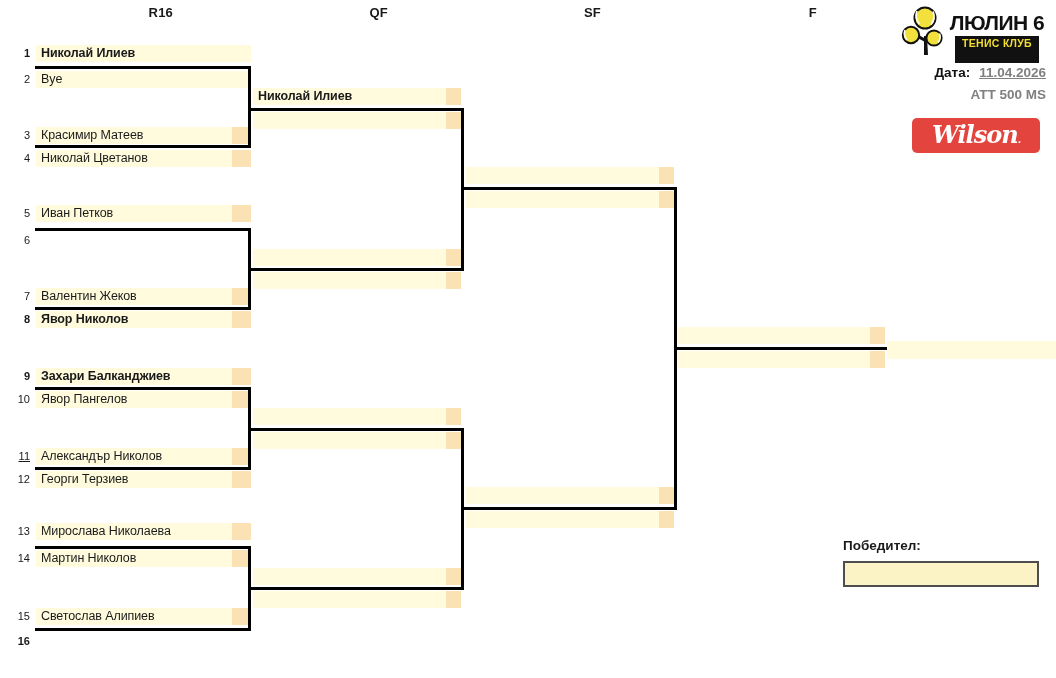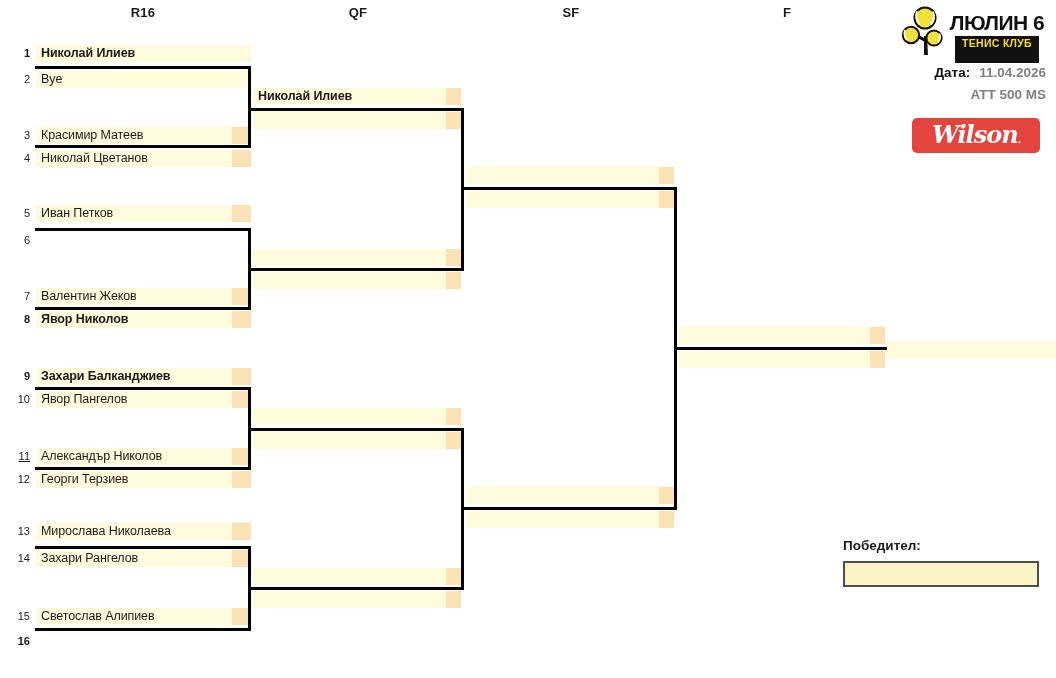--- a/index.html
+++ b/index.html
@@ -1,18 +1,18 @@
 <!DOCTYPE html>
 <html><head>
 <meta charset="utf-8">
 <style>
   html,body{margin:0;padding:0;background:#fff;}
   .stage{position:relative;width:1056px;height:678px;background:#ffffff;
          font-family:"Liberation Sans",sans-serif;color:#1a1a1a;overflow:hidden;}
-  .hdr{position:absolute;top:5px;width:60px;text-align:center;font-weight:bold;font-size:13px;letter-spacing:.2px;}
+  .hdr{position:absolute;top:5px;width:60px;text-align:right;font-weight:bold;font-size:13px;letter-spacing:.2px;}
   .slot{position:absolute;height:17px;background:#FFFBDC;line-height:17px;font-size:12.5px;
         padding-left:5px;box-sizing:border-box;white-space:nowrap;letter-spacing:-.1px;}
   .r16slot{left:36px;width:215px;}
   .qfslot{left:253px;width:208px;}
   .sfslot{left:466px;width:208px;}
   .fslot{left:678px;width:207px;}
   .champslot{left:887px;width:169px;height:18px;}
   .score{position:absolute;right:0;top:0;bottom:0;width:19px;background:#FBE2B4;}
   .score.sm{width:15px;}
   .bold{font-weight:bold;}
@@ -21,21 +21,21 @@
   .vline{position:absolute;background:#000;width:3px;}
   
   .club{position:absolute;left:900px;top:6px;width:150px;height:50px;}
   .club-name{position:absolute;left:46px;top:5px;width:102px;text-align:center;
              font-size:21px;font-weight:bold;color:#111;letter-spacing:-.5px;}
   .club-sub{position:absolute;left:55px;top:30px;width:84px;height:27px;background:#111;
             color:#F2DE30;font-size:10.5px;font-weight:bold;text-align:center;line-height:15px;letter-spacing:.3px;}
   .dateline{position:absolute;right:10px;top:65px;width:220px;text-align:right;
             font-size:13.5px;font-weight:bold;}
   .dateline .lbl{color:#111;margin-right:9px;}
-  .gray{color:#808080;}
+  .gray{color:#808080;text-decoration:underline;}
   .catline{position:absolute;right:10px;top:87px;width:220px;text-align:right;
            font-size:13.5px;font-weight:bold;color:#808080;}
   .wilson{position:absolute;left:912px;top:118px;width:128px;height:35px;background:#E3453E;
           border-radius:5px;color:#fff;text-align:center;line-height:33px;
           font-family:"DejaVu Serif",serif;font-style:italic;font-weight:bold;font-size:24px;letter-spacing:-1px;}
   .winlabel{position:absolute;left:843px;top:538px;font-size:13.5px;font-weight:bold;}
   .winbox{position:absolute;left:843px;top:561px;width:187px;height:22px;background:#FBF3C6;
           border:2px solid #4d4d4d;font-size:12.5px;line-height:22px;padding-left:5px;box-sizing:content-box;}
 </style>
 </head>
@@ -70,21 +70,21 @@
   <div class="slot r16slot" style="top:127px;"><span>Красимир Матеев</span><span class="score"></span></div>
   <div class="slot r16slot" style="top:150px;"><span>Николай Цветанов</span><span class="score"></span></div>
   <div class="slot r16slot" style="top:205px;"><span>Иван Петков</span><span class="score"></span></div>
   <div class="slot r16slot" style="top:288px;"><span>Валентин Жеков</span><span class="score"></span></div>
   <div class="slot r16slot bold" style="top:311px;"><span>Явор Николов</span><span class="score"></span></div>
   <div class="slot r16slot" style="top:391px;"><span>Явор Пангелов</span><span class="score"></span></div>
   <div class="slot r16slot bold" style="top:368px;"><span>Захари Балканджиев</span><span class="score"></span></div>
   <div class="slot r16slot" style="top:448px;"><span>Александър Николов</span><span class="score"></span></div>
   <div class="slot r16slot" style="top:471px;"><span>Георги Терзиев</span><span class="score"></span></div>
   <div class="slot r16slot" style="top:523px;"><span>Мирослава Николаева</span><span class="score"></span></div>
-  <div class="slot r16slot" style="top:550px;"><span>Захари Рангелов</span><span class="score"></span></div>
+  <div class="slot r16slot" style="top:550px;"><span>Мартин Николов</span><span class="score"></span></div>
   <div class="slot r16slot" style="top:608px;"><span>Светослав Алипиев</span><span class="score"></span></div>
 
   <div class="line" style="left:35px;top:66px;width:216px;"></div>
   <div class="line" style="left:35px;top:145px;width:216px;"></div>
   <div class="line" style="left:35px;top:228px;width:216px;"></div>
   <div class="line" style="left:35px;top:307px;width:216px;"></div>
   <div class="line" style="left:35px;top:387px;width:216px;"></div>
   <div class="line" style="left:35px;top:467px;width:216px;"></div>
   <div class="line" style="left:35px;top:546px;width:216px;"></div>
   <div class="line" style="left:35px;top:628px;width:216px;"></div>

